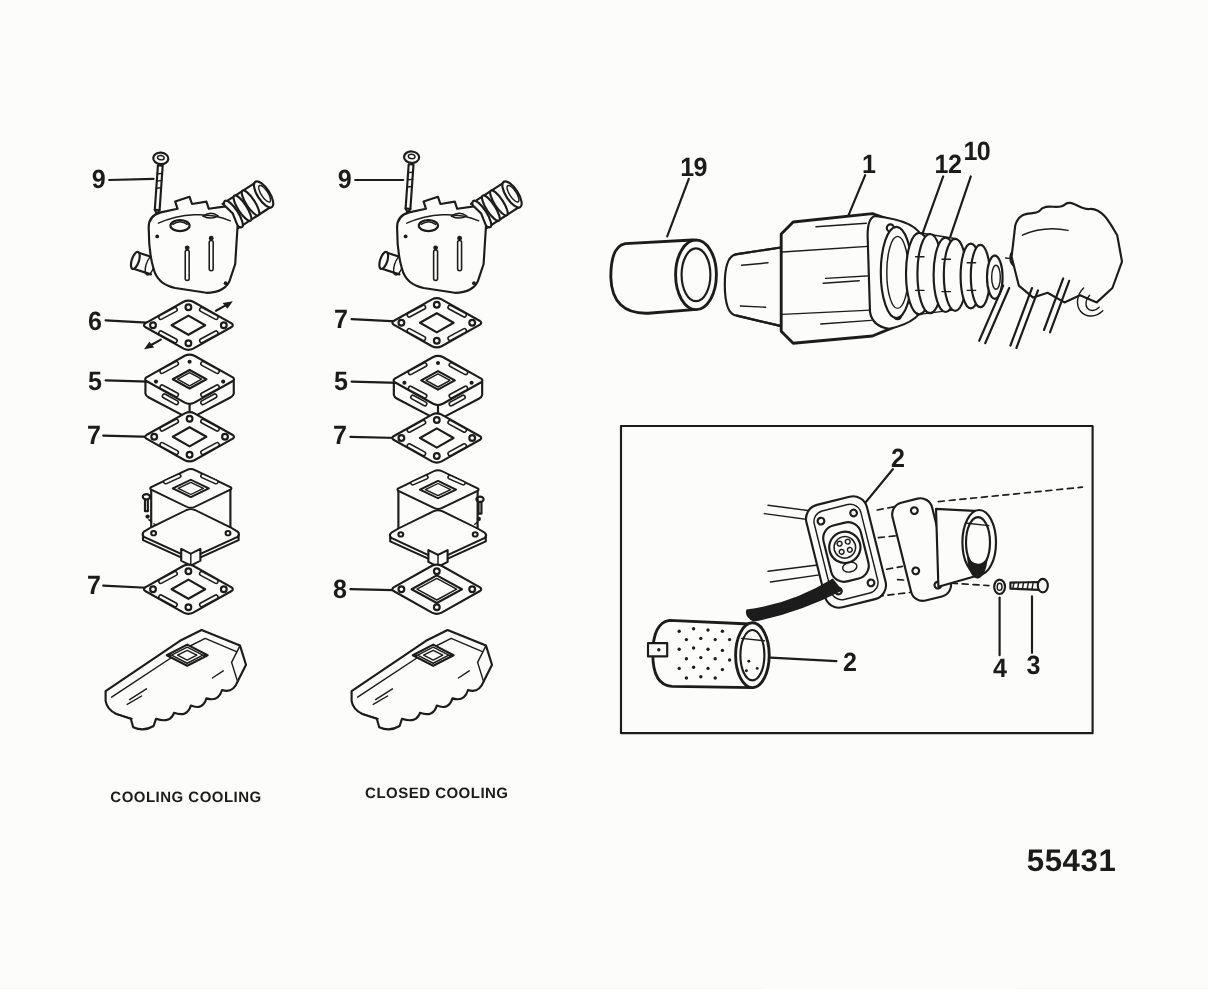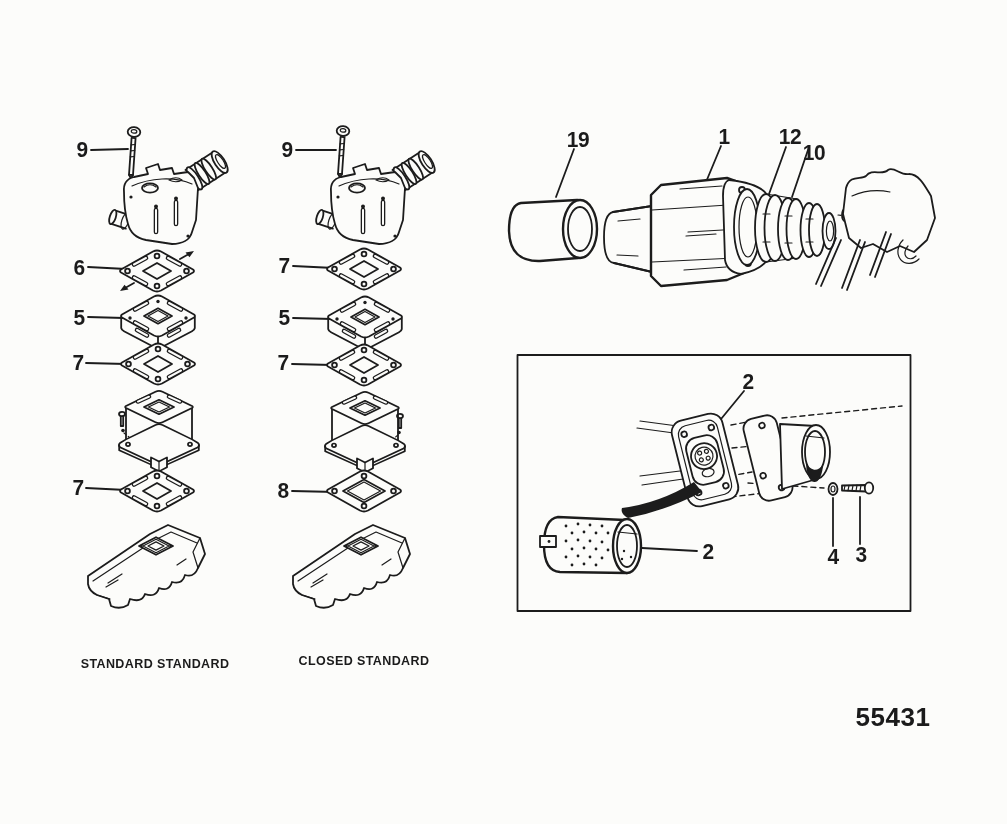--- a/index.html
+++ b/index.html
@@ -369,25 +369,25 @@
 
 <div class="callout" style="left:287px;top:150px">9</div>
 <div class="callout" style="left:284px;top:266px">7</div>
 <div class="callout" style="left:284px;top:318px">5</div>
 <div class="callout" style="left:283px;top:363px">7</div>
 <div class="callout" style="left:283px;top:491px">8</div>
 
 <div class="callout" style="left:578px;top:140px">19</div>
 <div class="callout" style="left:724px;top:137px">1</div>
 <div class="callout" style="left:790px;top:137px">12</div>
-<div class="callout" style="left:814px;top:153px">10</div>
+<div class="callout" style="left:814px;top:126px">10</div>
 
 <div class="callout" style="left:748px;top:382px">2</div>
 <div class="callout" style="left:708px;top:552px">2</div>
 <div class="callout" style="left:833px;top:557px">4</div>
 <div class="callout" style="left:861px;top:555px">3</div>
 
-<div class="caption" style="left:155px;top:664px">STANDARD STANDARD</div>
-<div class="caption" style="left:364px;top:661px">CLOSED STANDARD</div>
+<div class="caption" style="left:155px;top:664px">COOLING COOLING</div>
+<div class="caption" style="left:364px;top:661px">CLOSED COOLING</div>
 
 <div class="drawno" style="left:893px;top:717px">55431</div>
 
 </div>
 
 </body></html>

